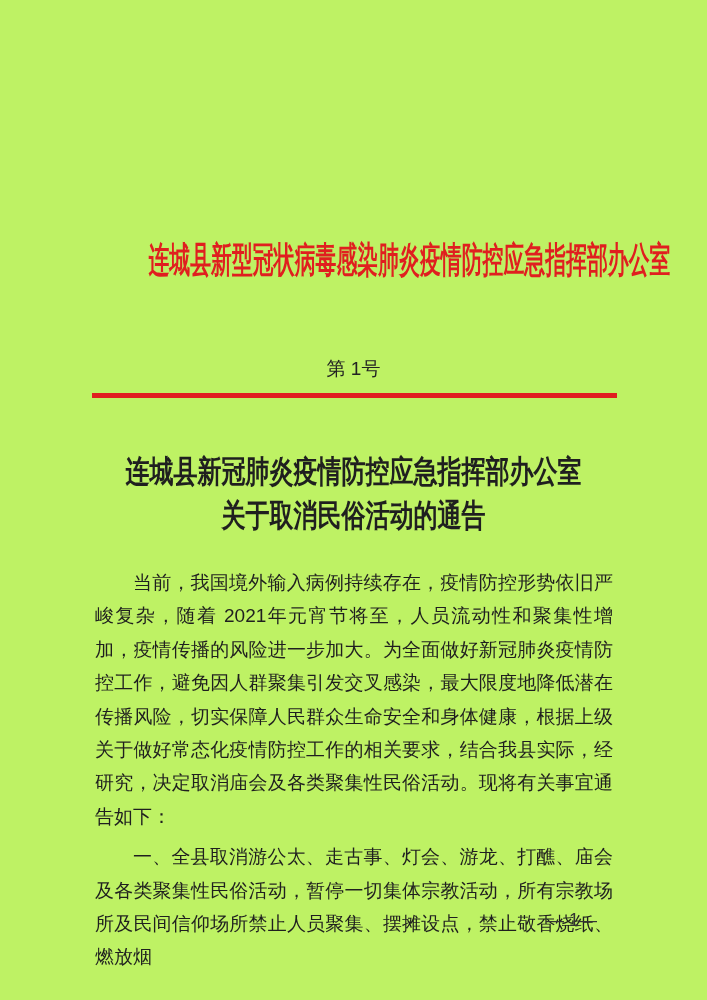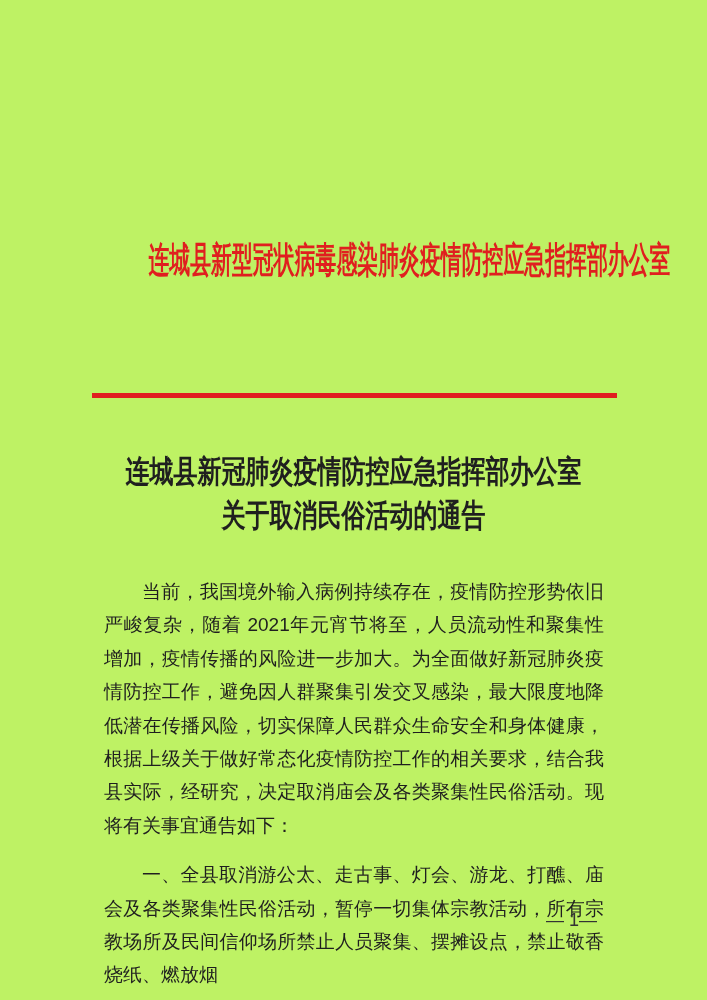--- a/index.html
+++ b/index.html
@@ -68,39 +68,40 @@
     top: 559px;
     left: 88px;
     width: 532px;
     font-size: 19px;
     line-height: 33.4px;
     color: #1f1f1f;
     text-align: justify;
     text-justify: inter-ideograph;
   }
   .body-text p {
-    margin: 16px;
+    margin: 7px;
     text-indent: 2em;
   }
   .page-number {
     position: absolute;
     top: 910px;
     right: 110px;
     font-size: 18px;
     color: #333333;
     white-space: nowrap;
   }
 </style>
 </head>
 <body>
 
 <div class="page">
 
   <div class="org-header">连城县新型冠状病毒感染肺炎疫情防控应急指挥部办公室</div>
 
+  <div class="issue-no">第 1号</div>
 
   <div class="red-rule"></div>
 
   <div class="doc-title">
     <div>连城县新冠肺炎疫情防控应急指挥部办公室</div>
     <div>关于取消民俗活动的通告</div>
   </div>
 
   <div class="body-text">
     <p>当前，我国境外输入病例持续存在，疫情防控形势依旧严峻复杂，随着 2021年元宵节将至，人员流动性和聚集性增加，疫情传播的风险进一步加大。为全面做好新冠肺炎疫情防控工作，避免因人群聚集引发交叉感染，最大限度地降低潜在传播风险，切实保障人民群众生命安全和身体健康，根据上级关于做好常态化疫情防控工作的相关要求，结合我县实际，经研究，决定取消庙会及各类聚集性民俗活动。现将有关事宜通告如下：</p>

